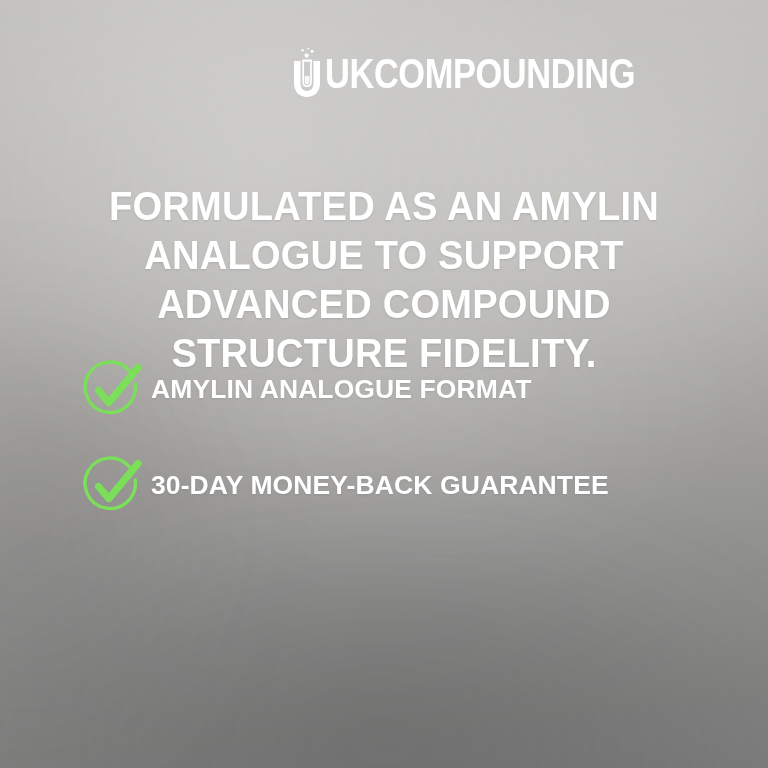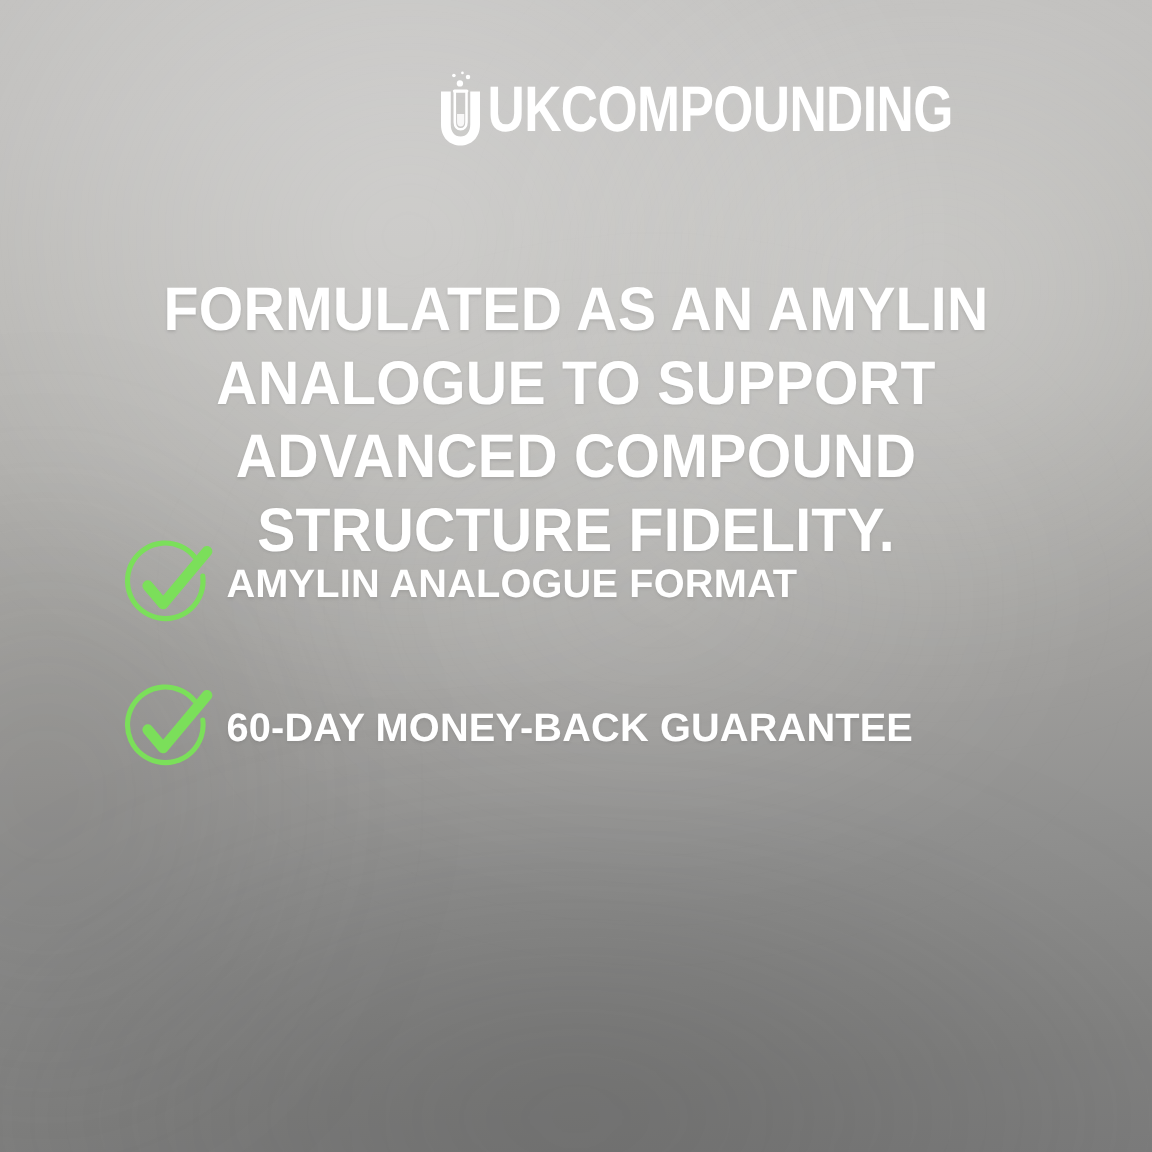--- a/index.html
+++ b/index.html
@@ -236,19 +236,19 @@
         </svg>
         <span class="feature-label">AMYLIN ANALOGUE FORMAT</span>
       </li>
 
 
       <li class="feature">
         <svg class="check-icon" viewBox="0 0 62 62" aria-hidden="true">
           <path d="M47.5 12.0 A25.2 25.2 0 1 0 53.2 25.0" fill="none" stroke="#7bdf5a" stroke-width="3.4" stroke-linecap="round"></path>
           <path d="M16.5 31.5 L26.8 43.6 L56.0 8.6" fill="none" stroke="#7bdf5a" stroke-width="7.2" stroke-linecap="round" stroke-linejoin="round"></path>
         </svg>
-        <span class="feature-label">60-DAY MONEY-BACK GUARANTEE</span>
+        <span class="feature-label">30-DAY MONEY-BACK GUARANTEE</span>
       </li>
 
     </ul>
 
   </div>
 </div>
 
 </body></html>

